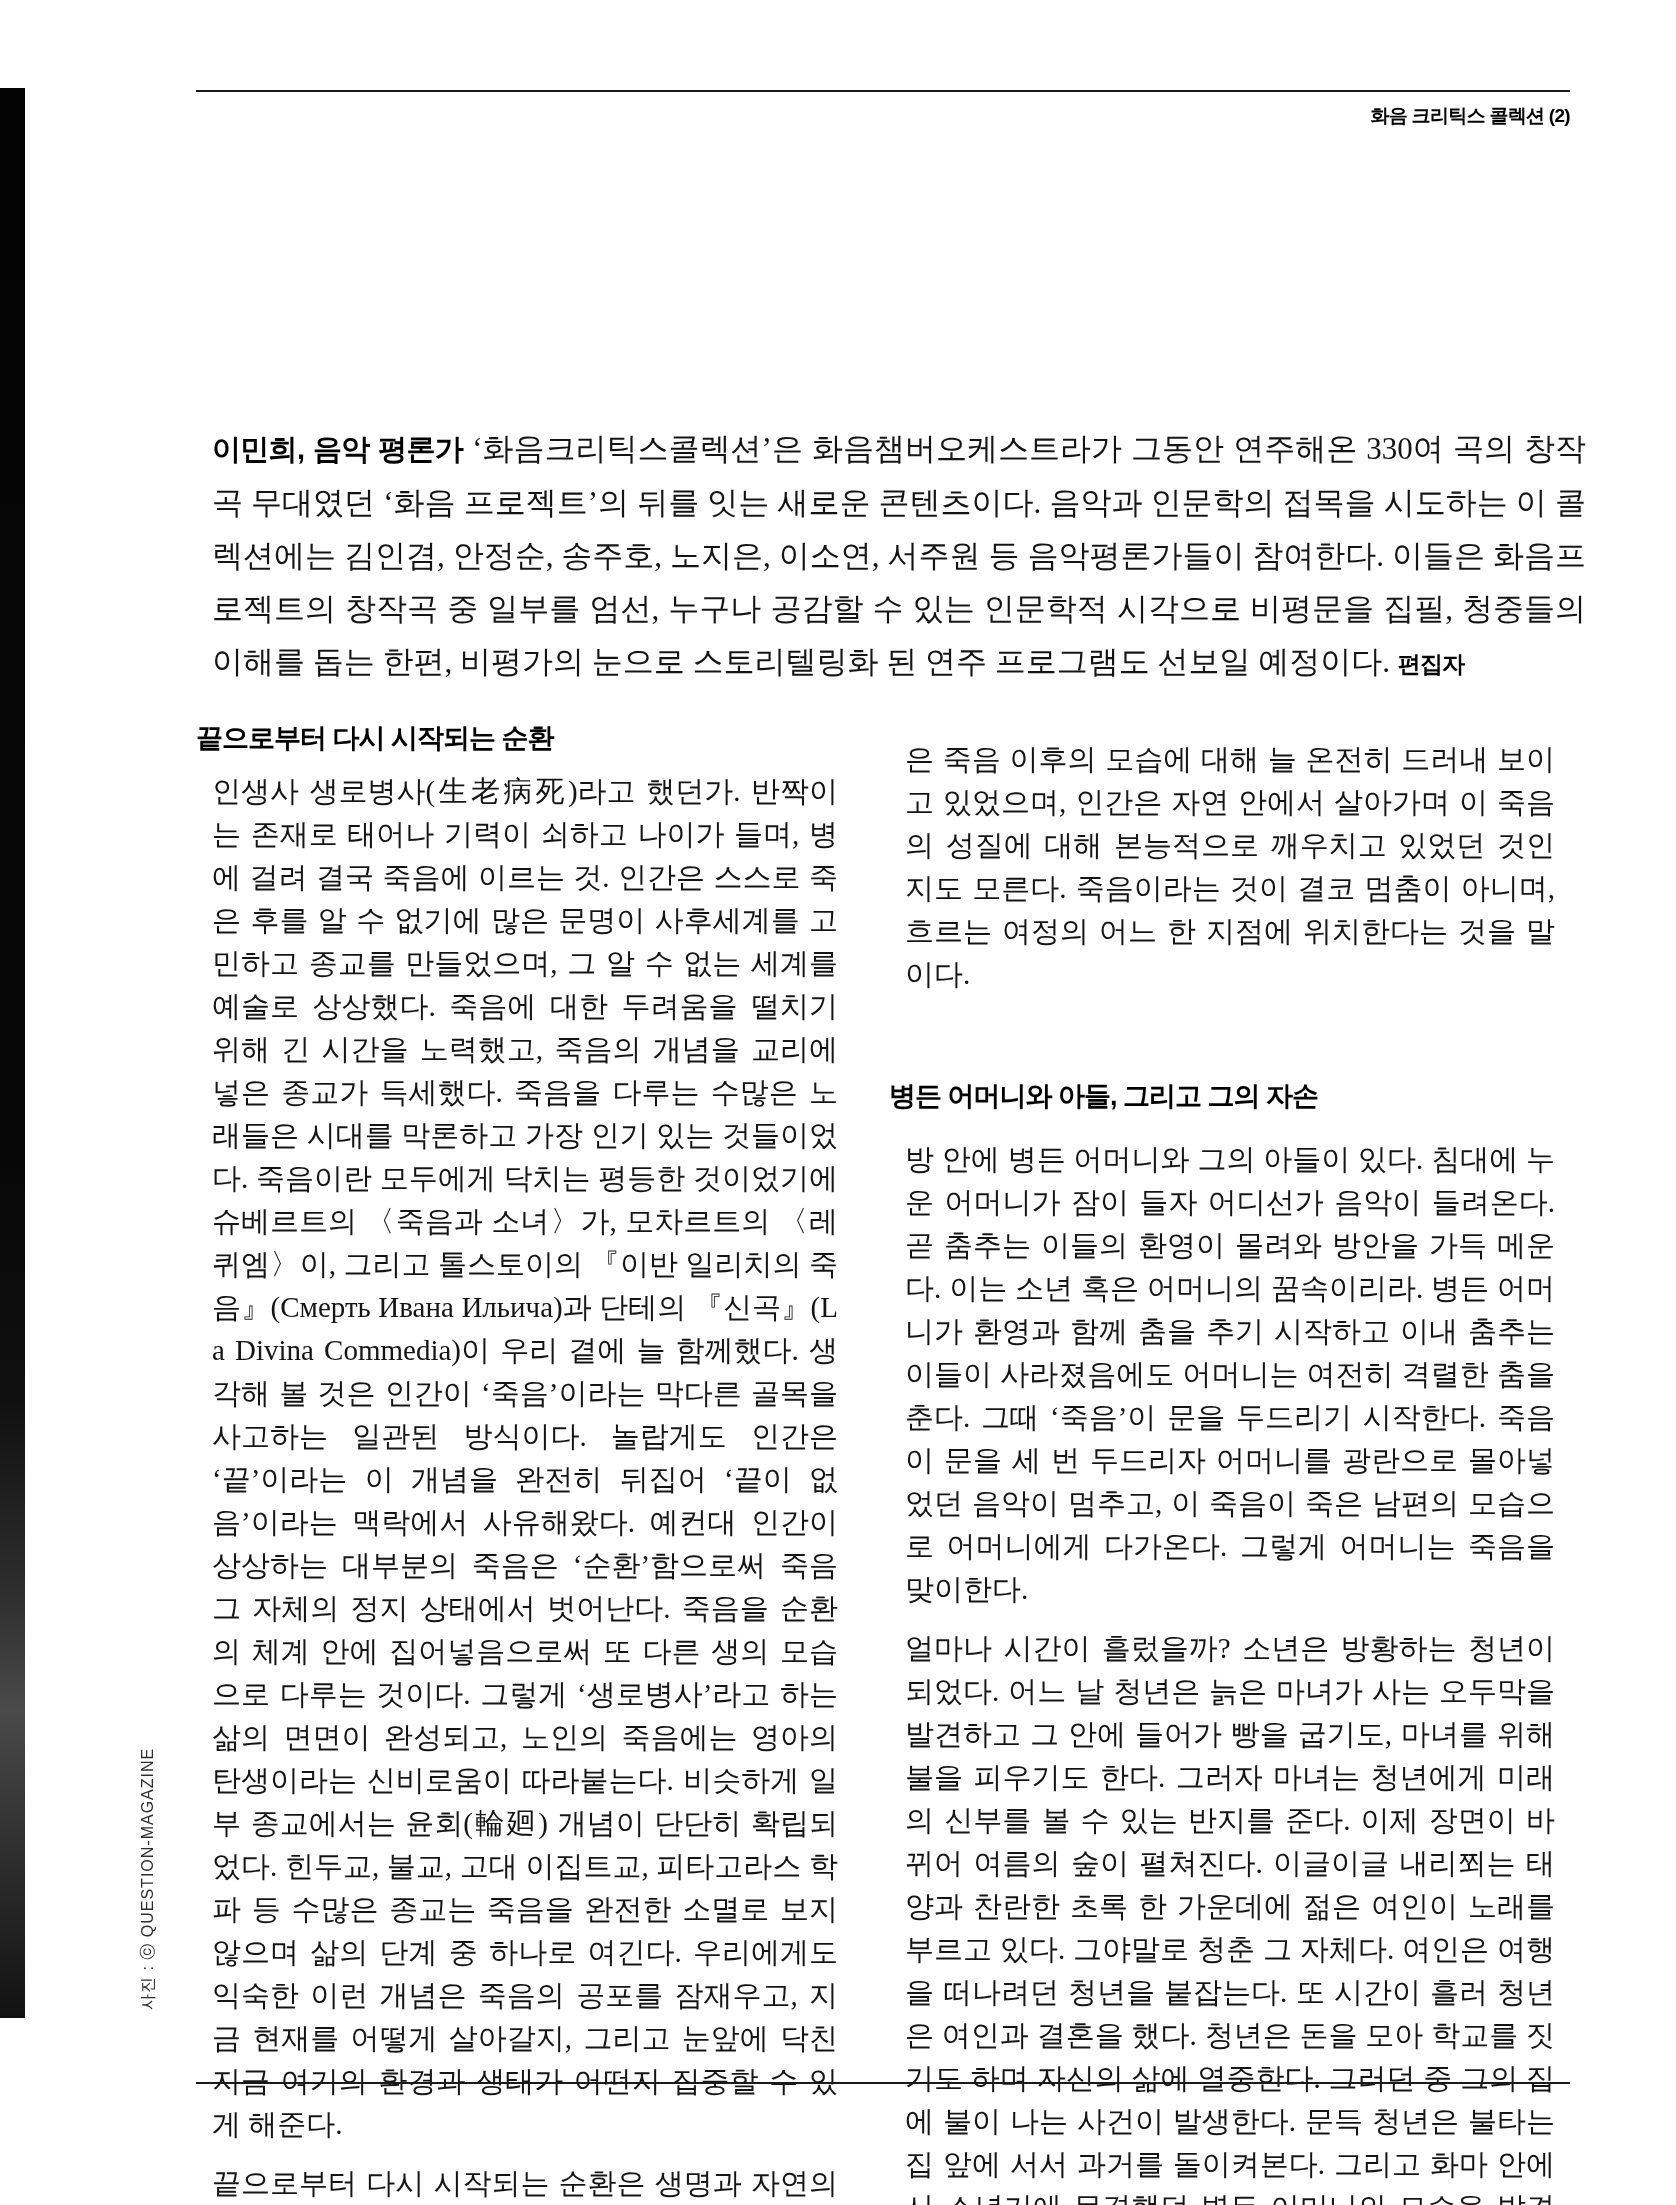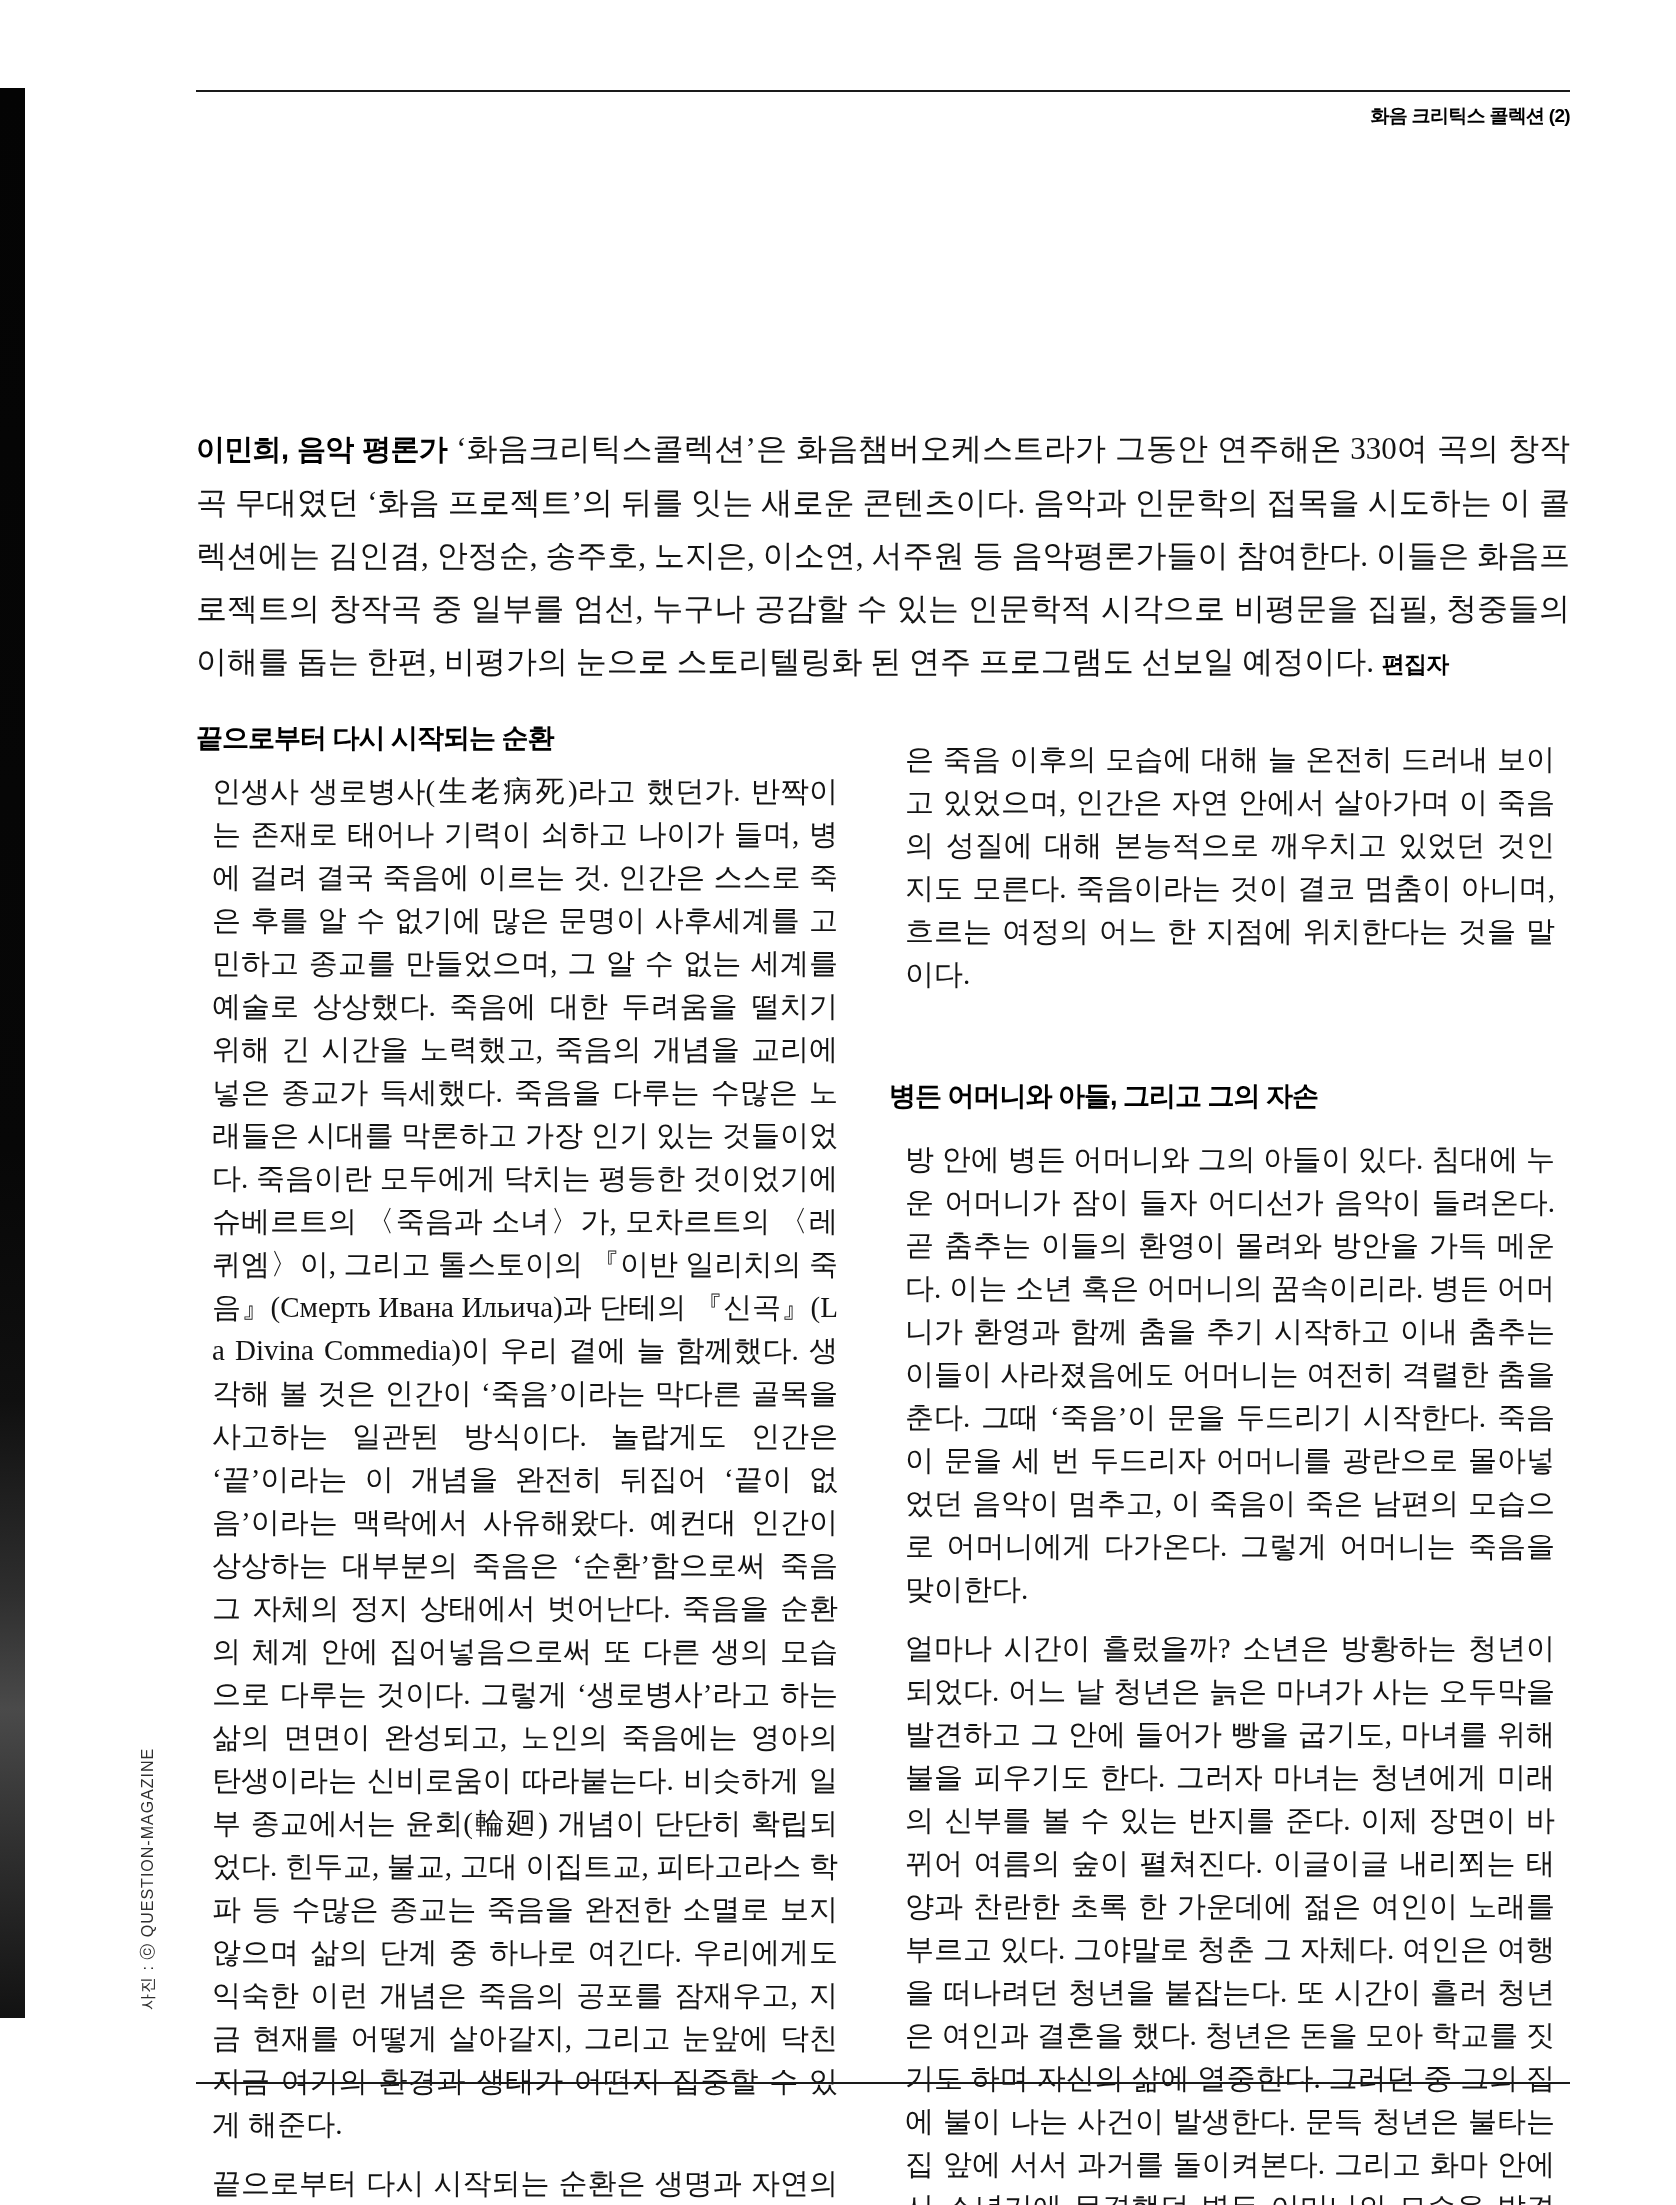--- a/index.html
+++ b/index.html
@@ -40,21 +40,21 @@
 
   .article-title {
     position:absolute; left:192px; top:187px; width:1378px;
     font-family:"Liberation Sans","DejaVu Sans",sans-serif;
     font-weight:bold; font-size:103px; line-height:1.15;
     letter-spacing:-4.8px; color:#000;
     -webkit-text-stroke:2.1px #000;
   }
 
   .intro {
-    position:absolute; left:196px; top:391px; width:1374px;
+    position:absolute; left:212px; top:391px; width:1374px;
     font-size:31px; line-height:53px;
     text-align:justify; word-break:break-all; color:#141414;
   }
   .intro .byline {
     font-family:"Liberation Sans","DejaVu Sans",sans-serif;
     font-weight:bold; font-size:29px; letter-spacing:-0.7px; color:#000;
   }
   .intro .editor {
     font-family:"Liberation Sans","DejaVu Sans",sans-serif;
     font-weight:bold; font-size:23px; letter-spacing:-0.7px; color:#000;

